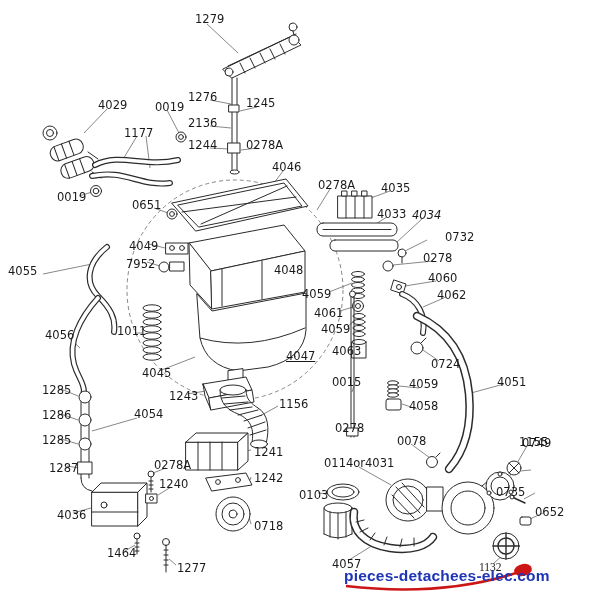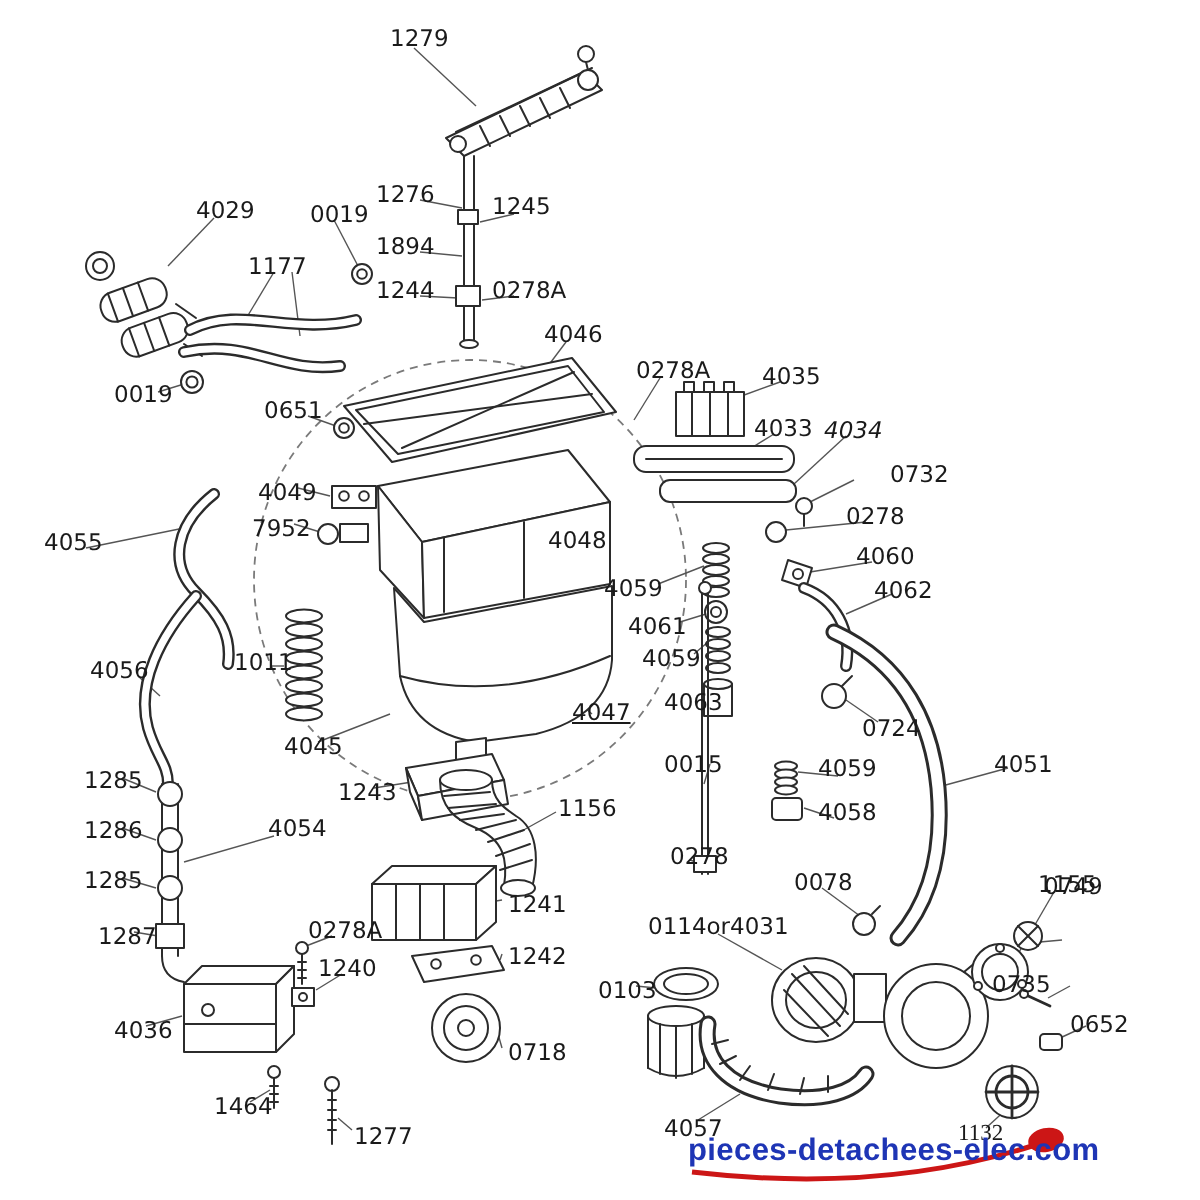--- a/index.html
+++ b/index.html
@@ -444,37 +444,37 @@
     <ellipse cx="523" cy="570" rx="9" ry="6" fill="#cc1616" transform="rotate(-12 523 570)"></ellipse>
   </g>
 </svg>
 
 <div class="label-layer">
       <span class="part-label" style="left: 195px; top: 12px;">1279</span>
       <span class="part-label" style="left: 188px; top: 90px;">1276</span>
       <span class="part-label" style="left: 246px; top: 96px;">1245</span>
       <span class="part-label" style="left: 98px; top: 98px;">4029</span>
       <span class="part-label" style="left: 155px; top: 100px;">0019</span>
-      <span class="part-label" style="left: 188px; top: 116px;">1894</span>
+      <span class="part-label" style="left: 188px; top: 116px;">2136</span>
       <span class="part-label" style="left: 124px; top: 126px;">1177</span>
       <span class="part-label" style="left: 188px; top: 138px;">1244</span>
       <span class="part-label" style="left: 246px; top: 138px;">0278A</span>
       <span class="part-label" style="left: 272px; top: 160px;">4046</span>
       <span class="part-label" style="left: 318px; top: 178px;">0278A</span>
       <span class="part-label" style="left: 381px; top: 181px;">4035</span>
       <span class="part-label" style="left: 57px; top: 190px;">0019</span>
       <span class="part-label" style="left: 132px; top: 198px;">0651</span>
       <span class="part-label" style="left: 377px; top: 207px;">4033</span>
       <span class="part-label" style="left: 412px; top: 208px; font-style: italic;">4034</span>
       <span class="part-label" style="left: 417px; top: 230px; margin-left: 28px;">0732</span>
       <span class="part-label" style="left: 129px; top: 239px;">4049</span>
       <span class="part-label" style="left: 423px; top: 251px;">0278</span>
       <span class="part-label" style="left: 126px; top: 257px;">7952</span>
       <span class="part-label" style="left: 274px; top: 263px;">4048</span>
-      <span class="part-label" style="left: 22px; top: 264px;">4055</span>
+      <span class="part-label" style="left: 8px; top: 264px;">4055</span>
       <span class="part-label" style="left: 428px; top: 271px;">4060</span>
       <span class="part-label" style="left: 302px; top: 287px;">4059</span>
       <span class="part-label" style="left: 437px; top: 288px;">4062</span>
       <span class="part-label" style="left: 314px; top: 306px;">4061</span>
       <span class="part-label" style="left: 321px; top: 322px;">4059</span>
       <span class="part-label" style="left: 117px; top: 324px;">1011</span>
       <span class="part-label" style="left: 45px; top: 328px;">4056</span>
       <span class="part-label" style="left: 332px; top: 344px;">4063</span>
       <span class="part-label" style="left: 286px; top: 349px; text-decoration: underline;">4047</span>
       <span class="part-label" style="left: 431px; top: 357px;">0724</span>

